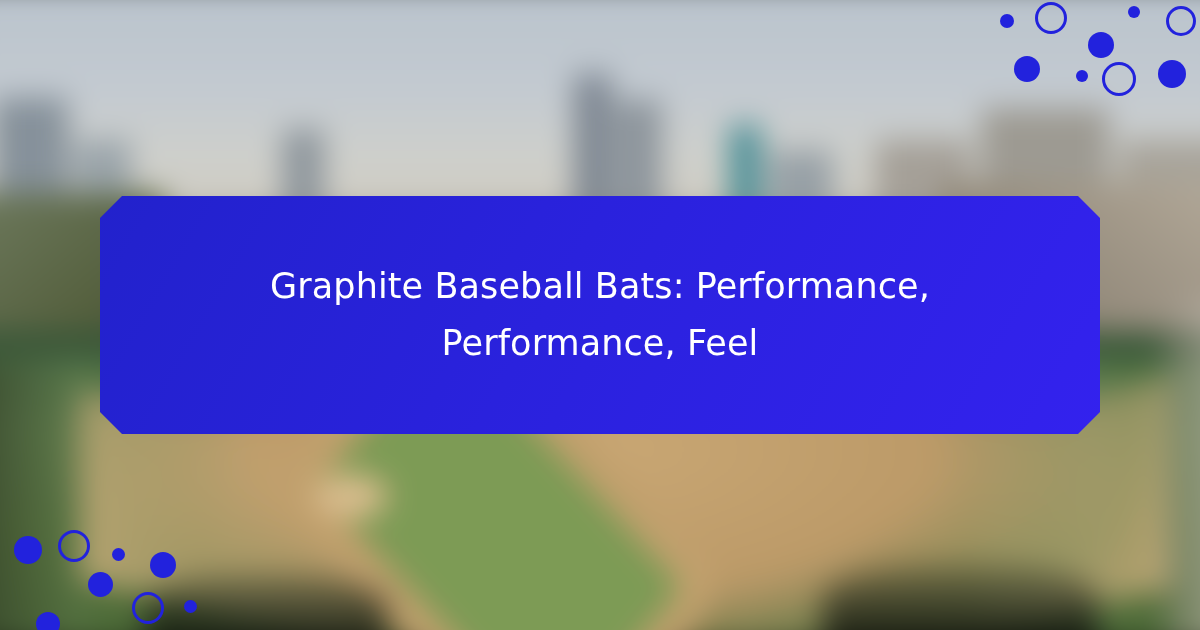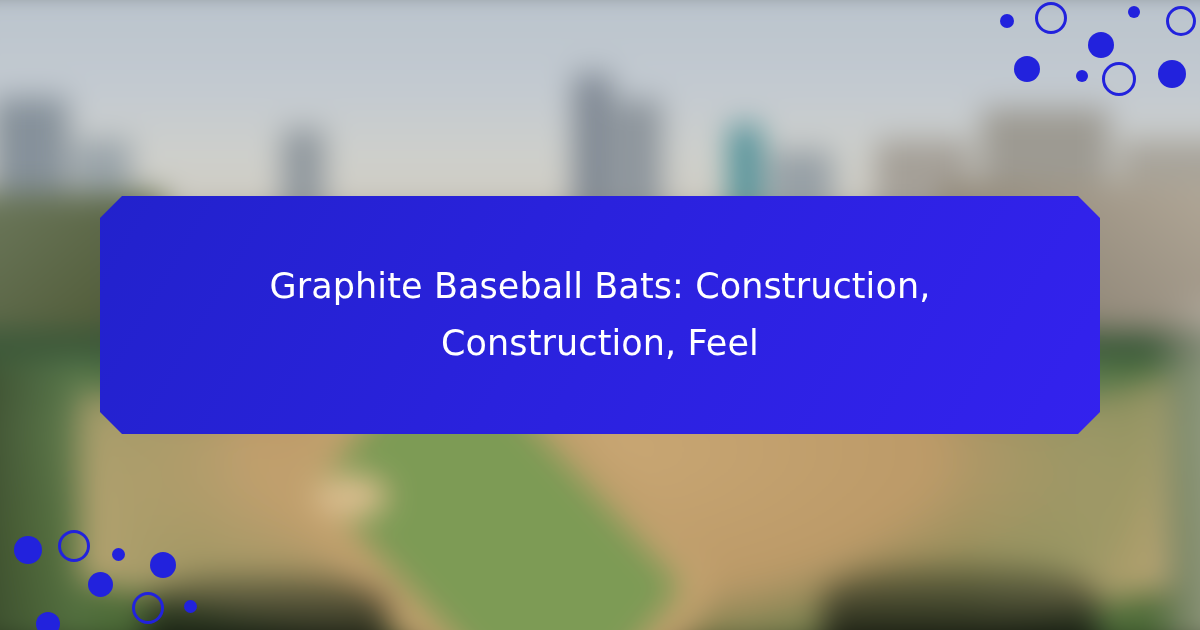--- a/index.html
+++ b/index.html
@@ -217,16 +217,16 @@
       <div class="dot ring" style="left: 58px; top: 530px; width: 32px; height: 32px;"></div>
       <div class="dot filled" style="left: 112px; top: 548px; width: 13px; height: 13px;"></div>
       <div class="dot filled" style="left: 150px; top: 552px; width: 26px; height: 26px;"></div>
       <div class="dot filled" style="left: 88px; top: 572px; width: 25px; height: 25px;"></div>
       <div class="dot ring" style="left: 132px; top: 592px; width: 32px; height: 32px;"></div>
       <div class="dot filled" style="left: 184px; top: 600px; width: 13px; height: 13px;"></div>
       <div class="dot filled" style="left: 36px; top: 612px; width: 24px; height: 24px;"></div>
     </div>
 
   <div class="plaque">
-    <h1 class="plaque-title">Graphite Baseball Bats: Construction, Construction, Feel</h1>
+    <h1 class="plaque-title">Graphite Baseball Bats: Performance, Performance, Feel</h1>
   </div>
 
 </div>
 
 </body></html>

